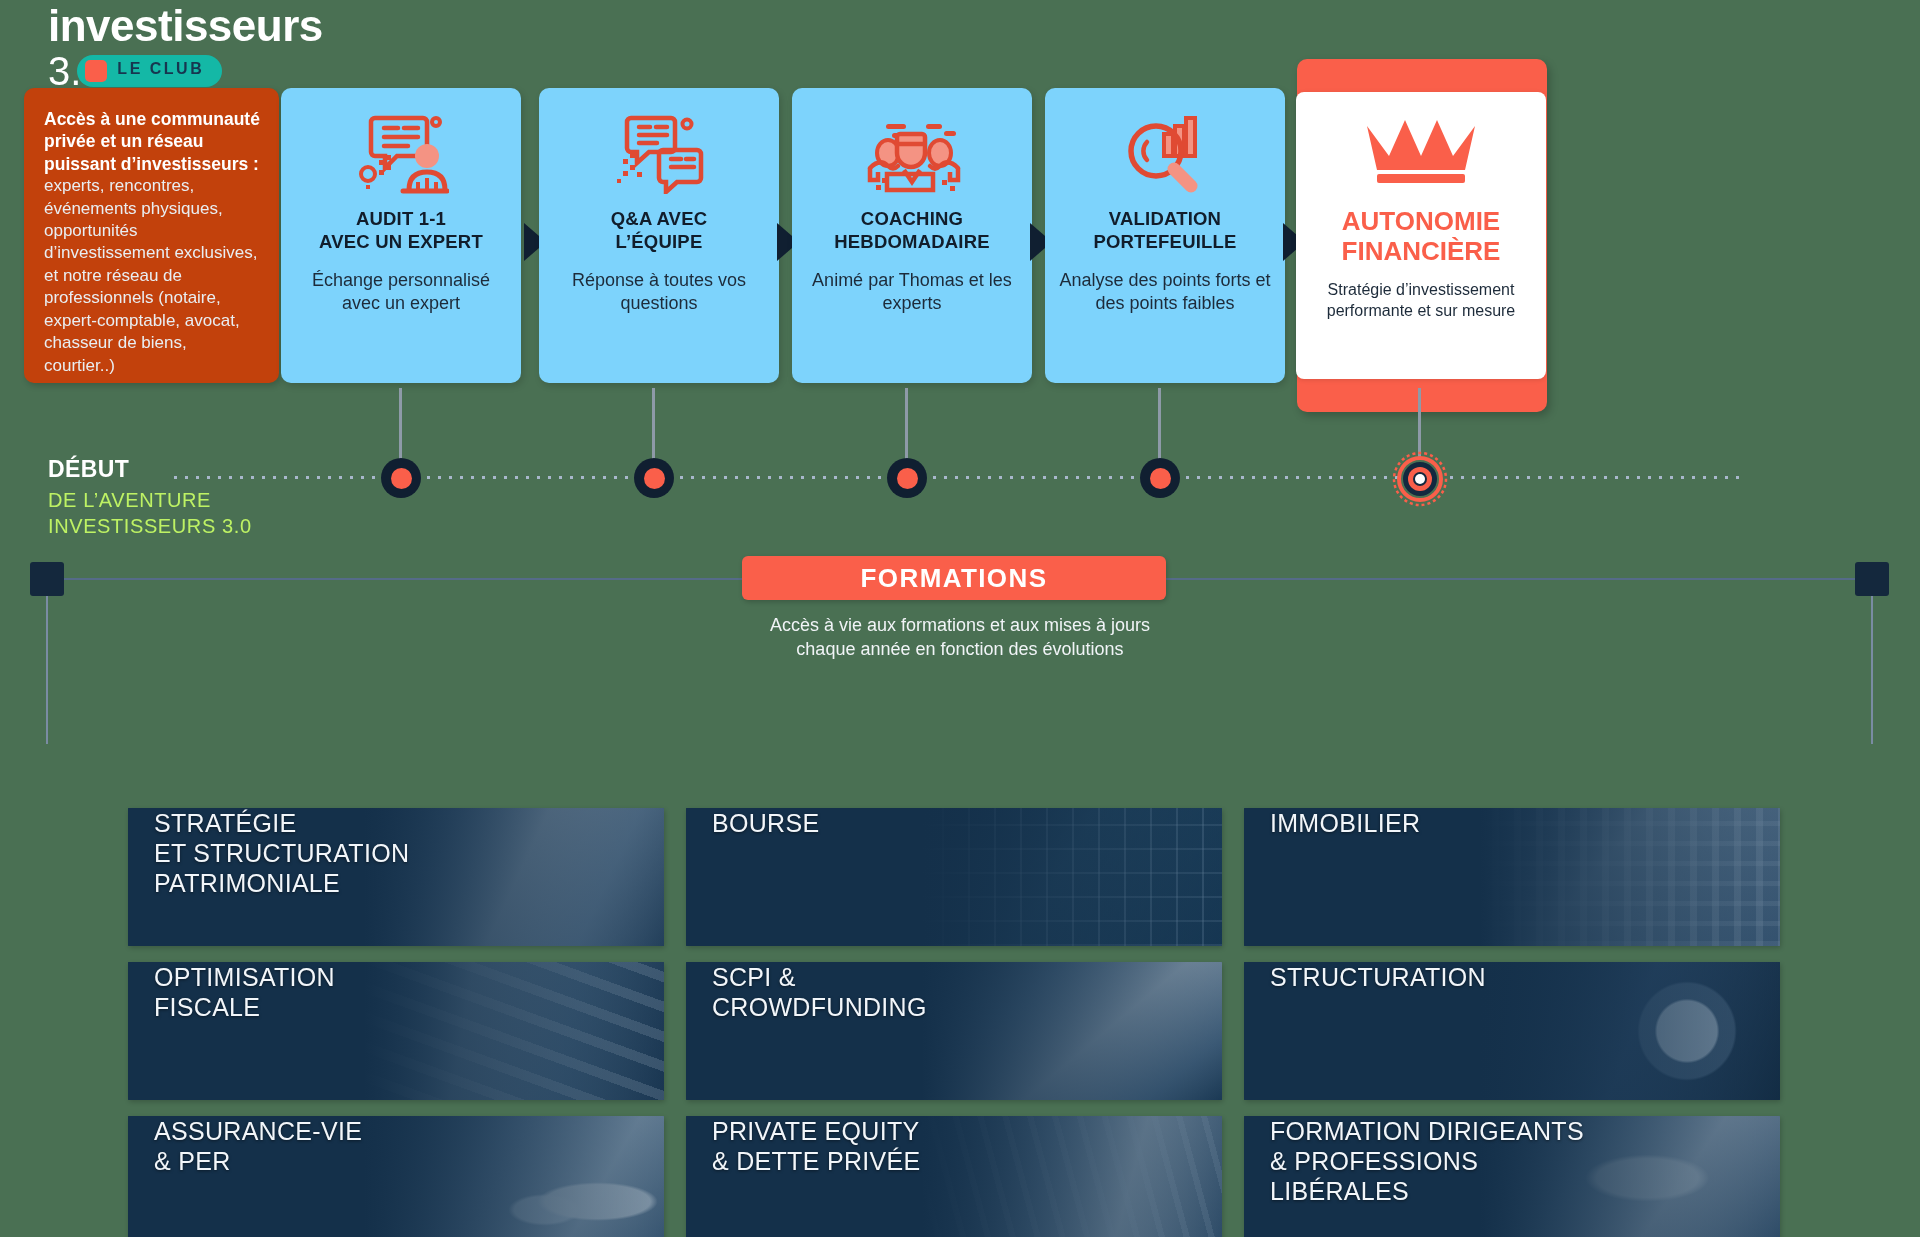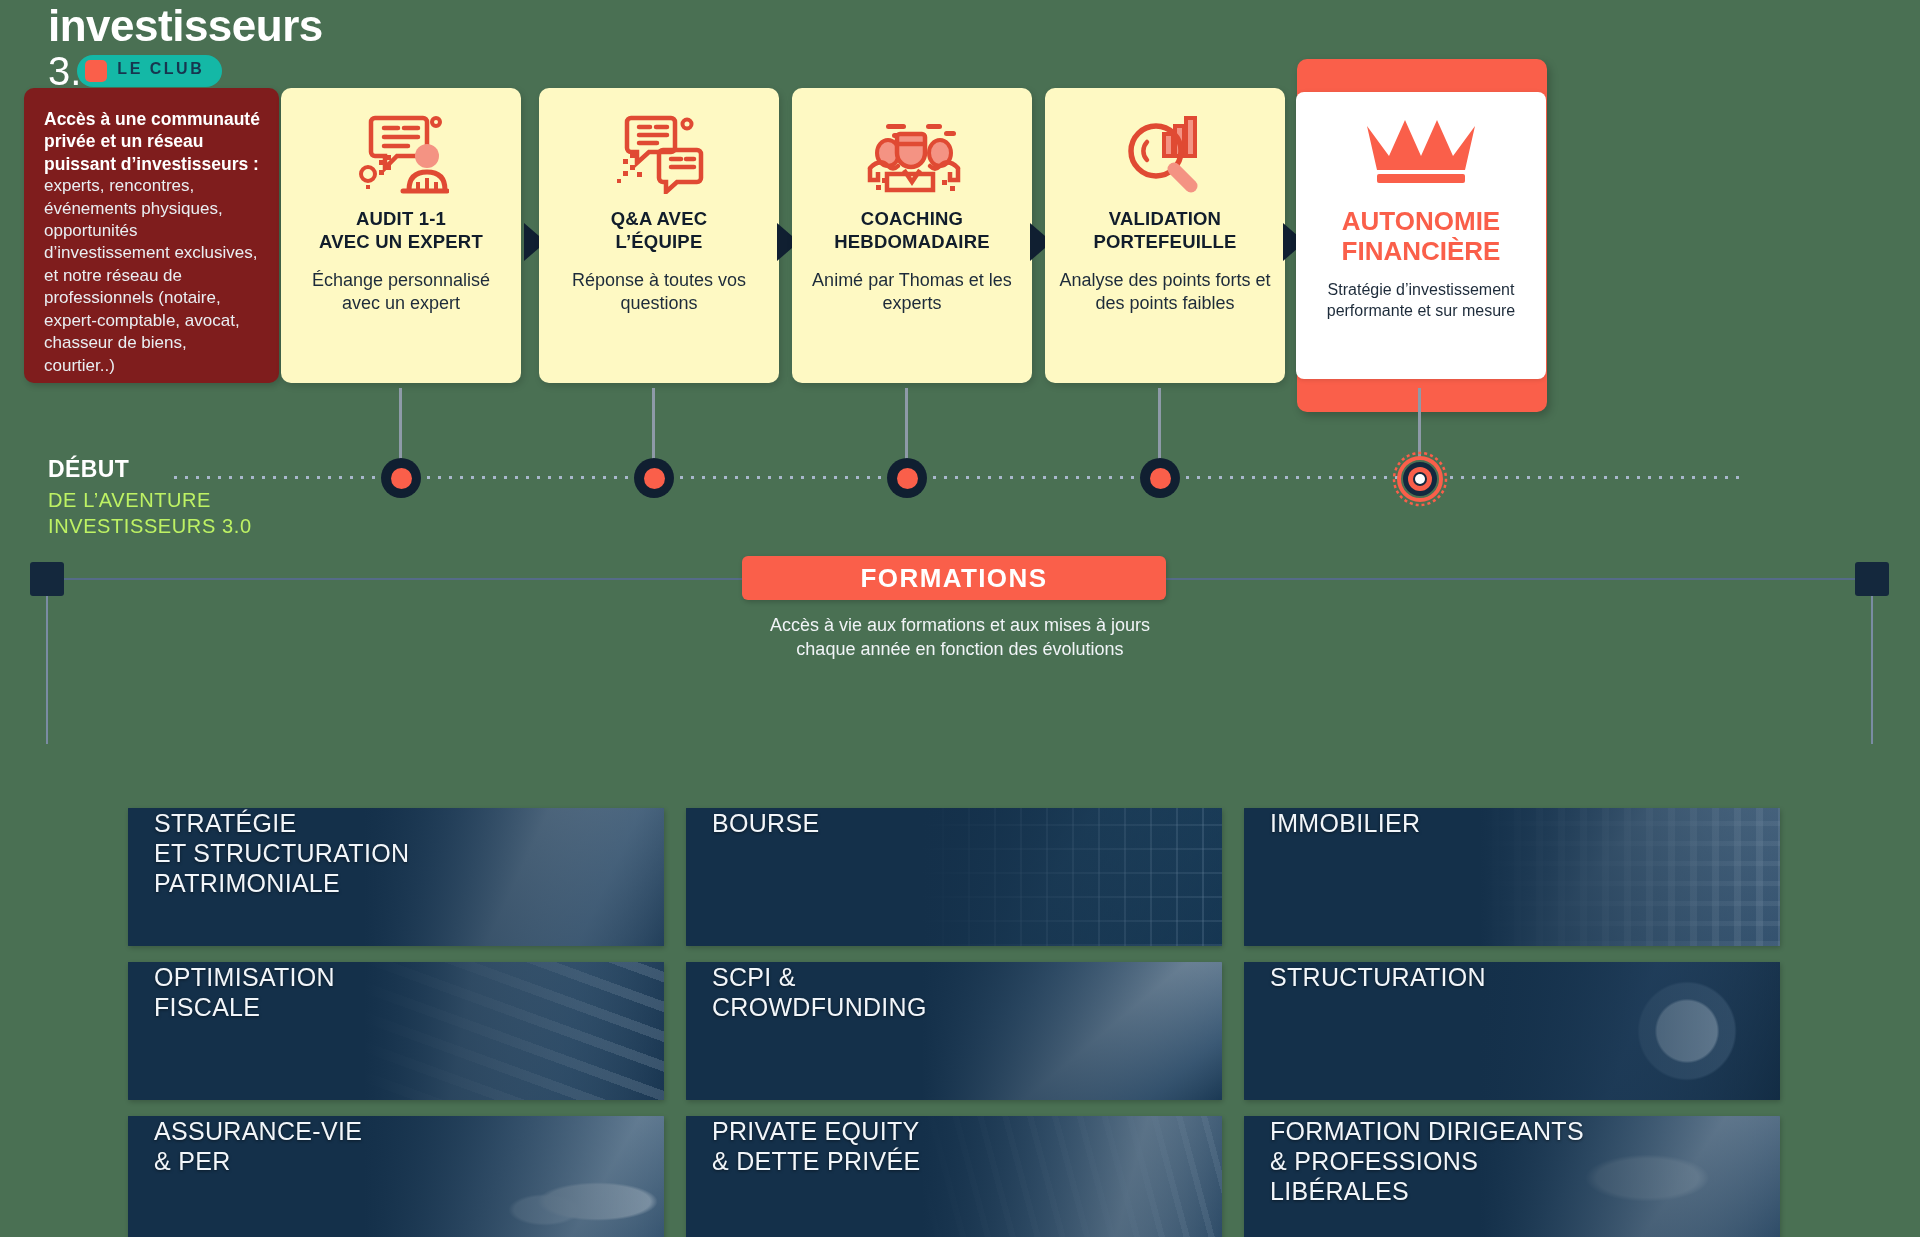--- a/index.html
+++ b/index.html
@@ -29,34 +29,34 @@
     font-size: 16px; font-weight: 700; color: #17364f;
     letter-spacing: 2.5px;
   }
 
   
   .top-row { position: absolute; left: 0; top: 88px; width: 1920px; height: 300px; }
 
   .intro-box {
     position: absolute; left: 24px; top: 0;
     width: 255px; height: 295px;
-    background: #7f1d1d; border-radius: 10px;
+    background: #c2410c; border-radius: 10px;
     padding: 20px 18px 0 20px;
     box-shadow: 2px 3px 6px rgba(0,0,0,.18);
   }
   .intro-strong {
     color: #ffffff; font-size: 17.5px; font-weight: 700; line-height: 1.28;
   }
   .intro-body {
     color: #e9eef2; font-size: 17px; font-weight: 400; line-height: 1.32;
   }
 
   .card {
     position: absolute; top: 0; width: 240px; height: 295px;
-    background: #fef9c3; border-radius: 10px;
+    background: #7dd3fc; border-radius: 10px;
     box-shadow: 2px 3px 7px rgba(0,0,0,.15);
     display: flex; flex-direction: column; align-items: center;
     padding: 22px 14px 0 14px;
   }
   .card-1 { left: 281px; }
   .card-2 { left: 539px; }
   .card-3 { left: 792px; }
   .card-4 { left: 1045px; }
 
   .card-icon { height: 86px; display: flex; align-items: center; justify-content: center; }

